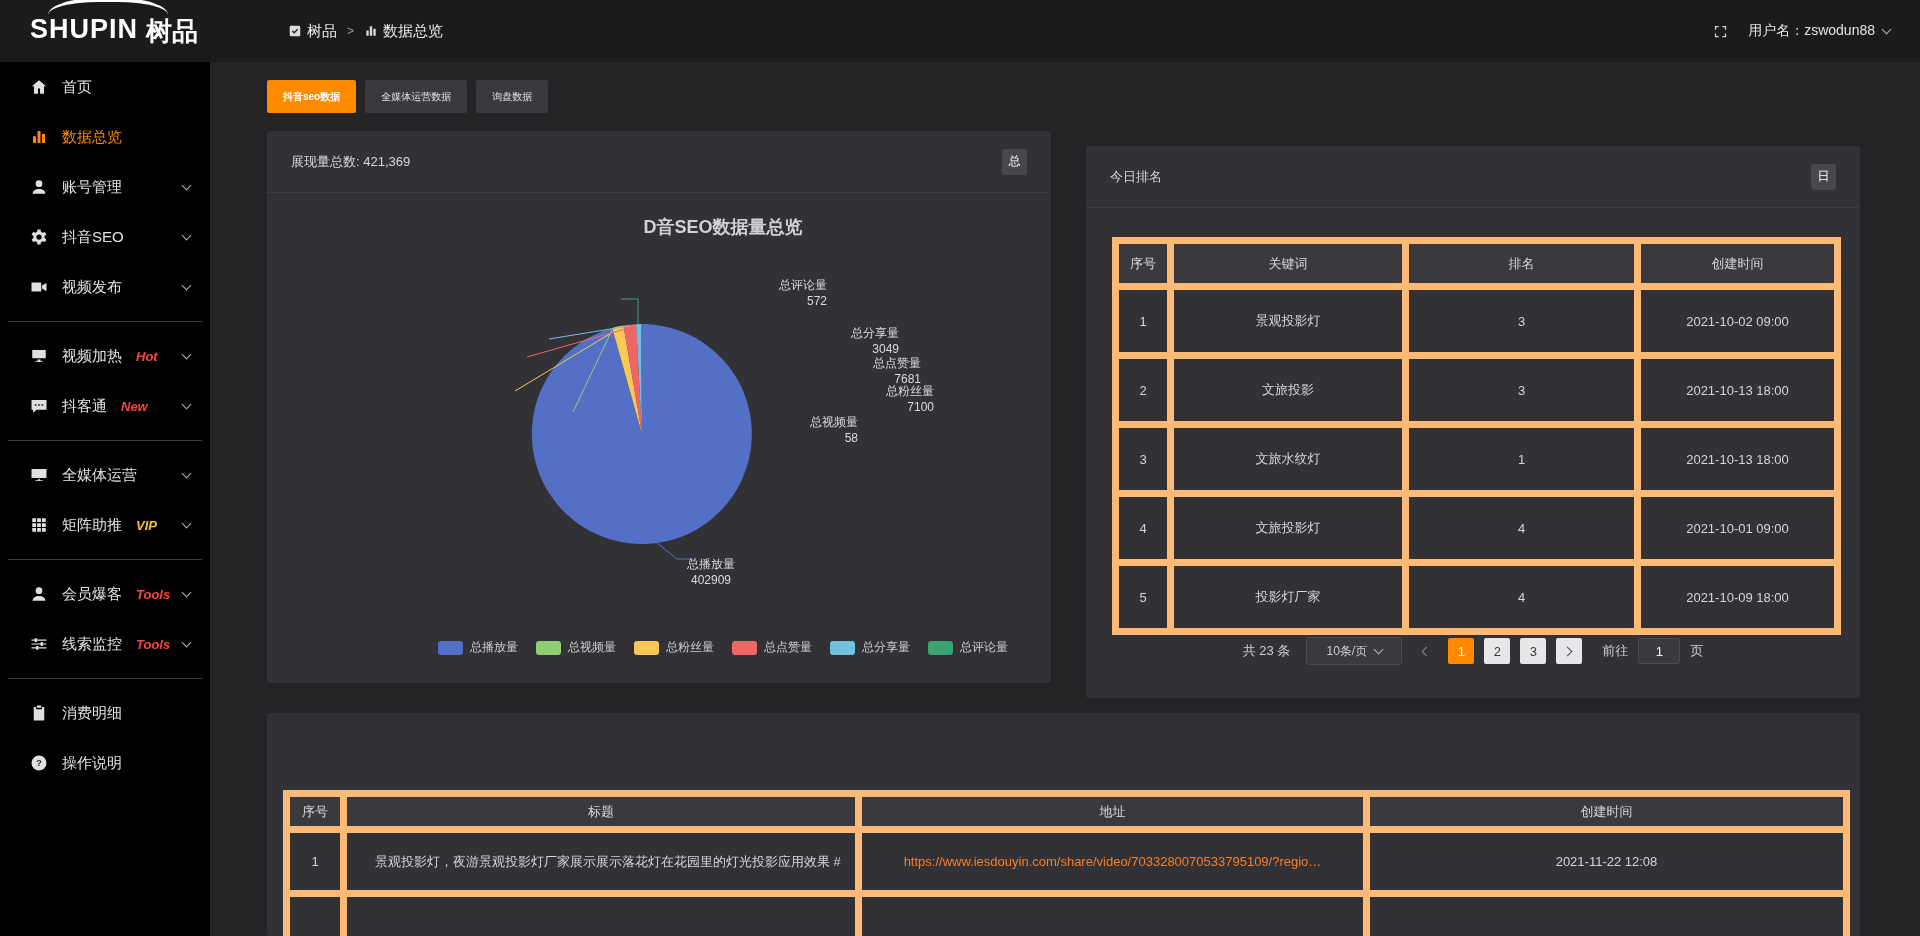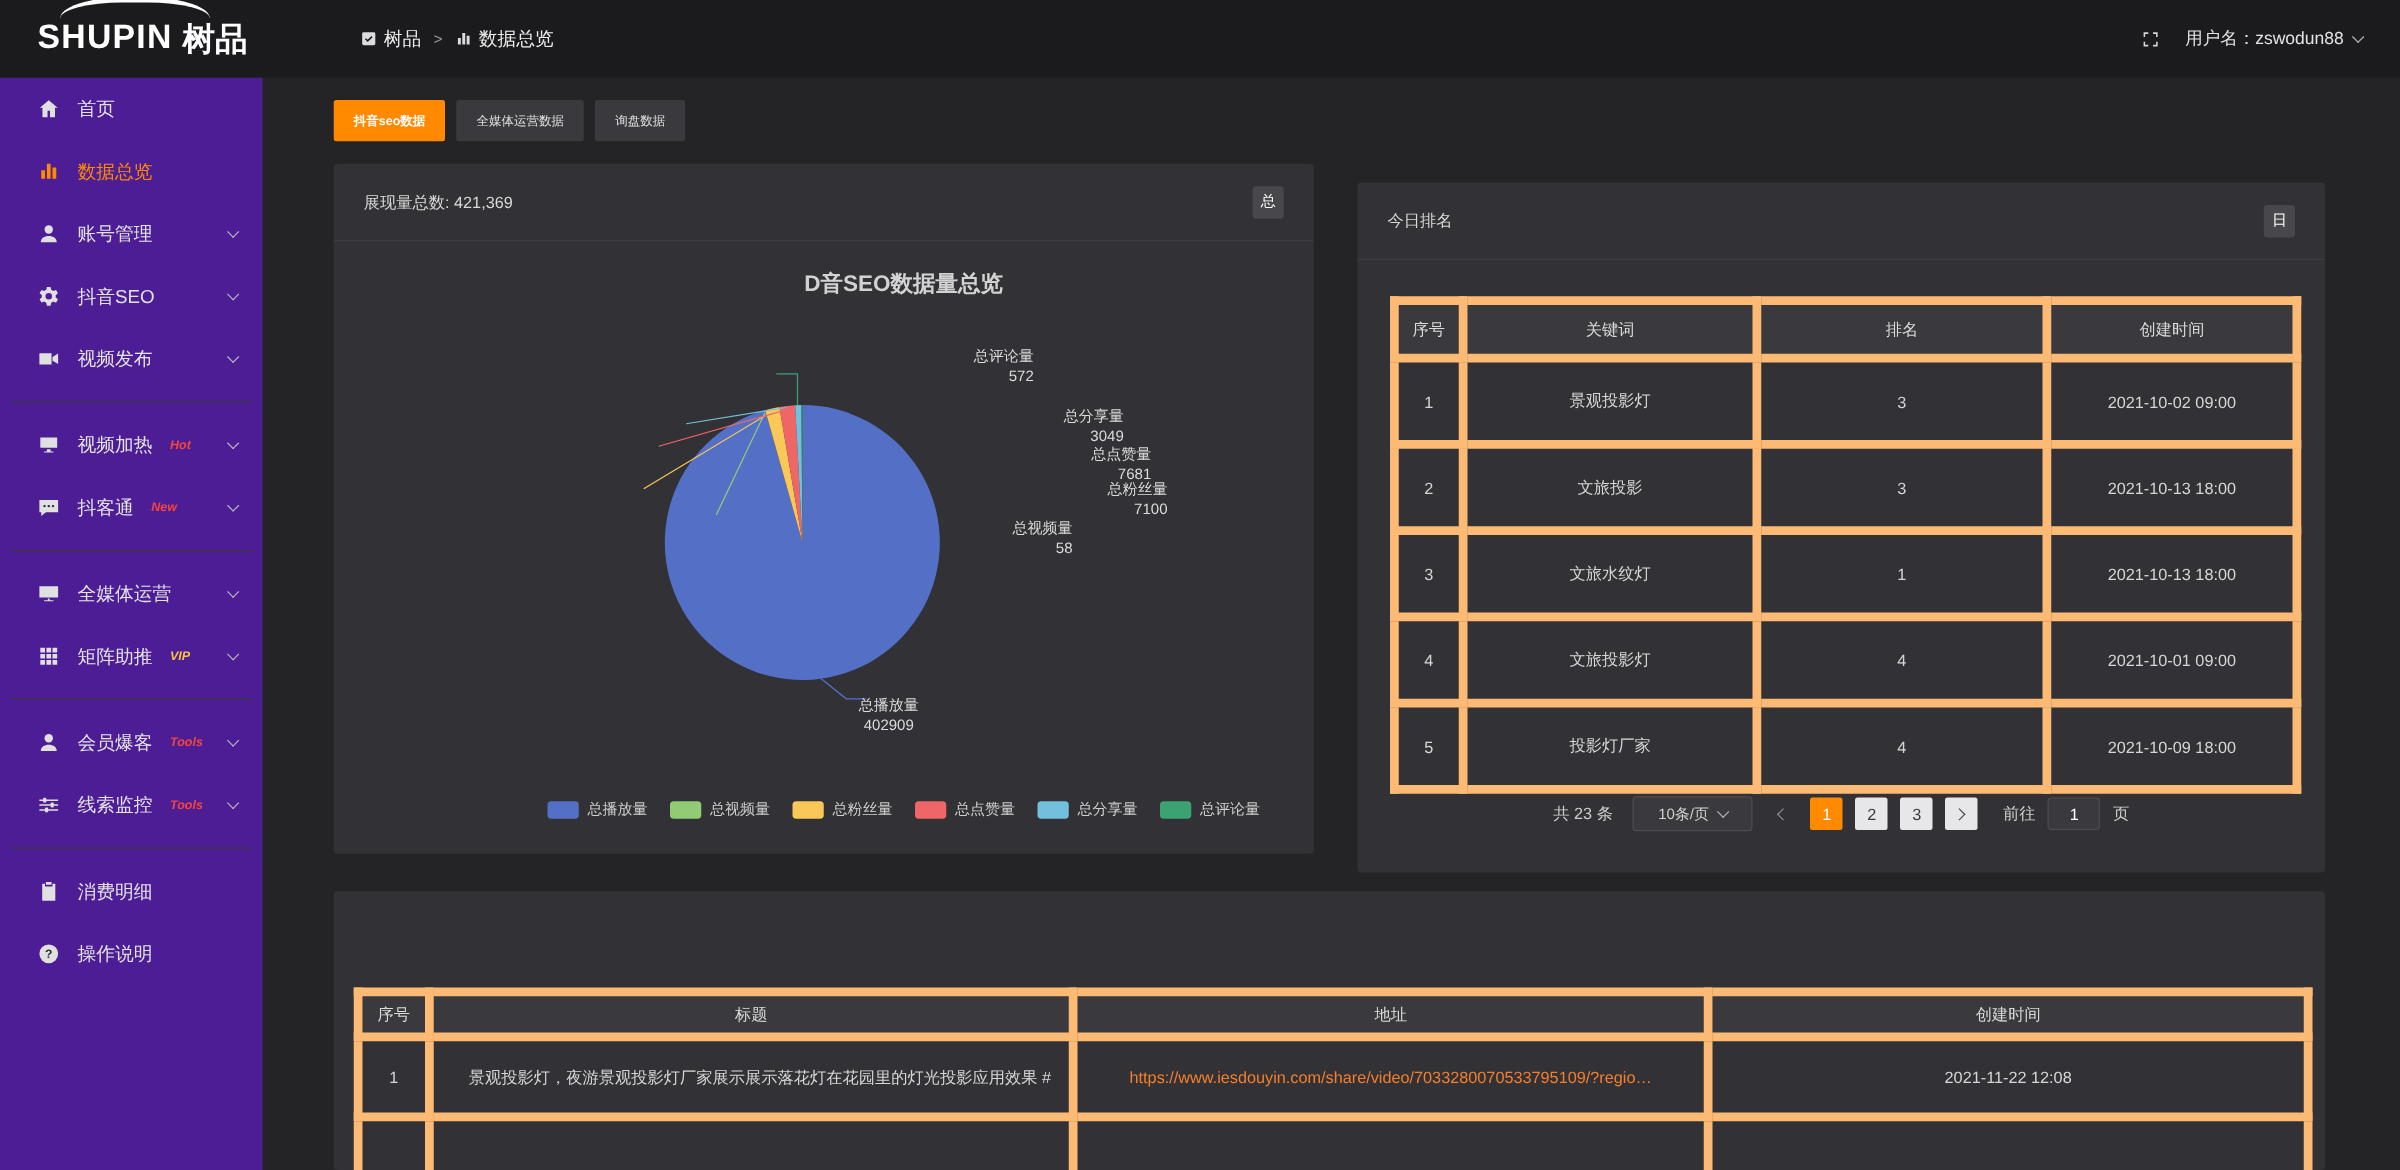--- a/index.html
+++ b/index.html
@@ -18,28 +18,28 @@
   .bc-item { display:flex; align-items:center; gap:5px; color:#ececec; font-size:15px; cursor:pointer; }
   .bc-item svg { width:14px; height:14px; fill:#dcdcdc; }
   .bc-sep { color:#9a9a9a; font-size:12px; }
   .header-right { margin-left:auto; margin-right:30px; display:flex; align-items:center; gap:20px; }
   .fs-icon svg { width:15px; height:15px; fill:#d6d6d6; cursor:pointer; display:block; }
   .username { color:#e3e3e3; font-size:14px; display:flex; align-items:center; gap:8px; cursor:pointer; }
   .chev { width:7px; height:7px; border-right:1.6px solid #b5b5b8; border-bottom:1.6px solid #b5b5b8;
     transform:rotate(45deg); display:inline-block; margin-top:-4px; }
 
   
-  .sidebar { position:absolute; left:0; top:62px; width:210px; height:874px; background:#4c1d95; }
+  .sidebar { position:absolute; left:0; top:62px; width:210px; height:874px; background:#000000; }
   .side-item { height:50px; display:flex; align-items:center; padding:0 18px 0 30px;
     color:#e3e3e3; font-size:15px; cursor:pointer; position:relative; }
   .side-item .s-icon { width:18px; height:18px; margin-right:14px; display:flex; }
   .side-item .s-icon svg { width:18px; height:18px; fill:#e0e0e0; }
   .side-item.active { color:#ff8a00; }
   .side-item.active .s-icon svg { fill:#ff8a00; }
-  .s-tag { font-size:10px; font-weight:bold; font-style:italic; margin-left:14px; }
+  .s-tag { font-size:13px; font-weight:bold; font-style:italic; margin-left:14px; }
   .side-item .chev { position:absolute; right:20px; }
   .side-div { height:1px; background:#3a3a3d; margin:9px 8px; }
 
   
   .tabs { position:absolute; left:267px; top:80px; display:flex; gap:9px; }
   .tab { height:33px; padding:0 16px; display:flex; align-items:center; font-size:10px;
     color:#e0e0e0; background:#3a3a3e; border-radius:2px; cursor:pointer; }
   .tab.active { background:#ff8a00; color:#fff; font-weight:bold; }
 
   

